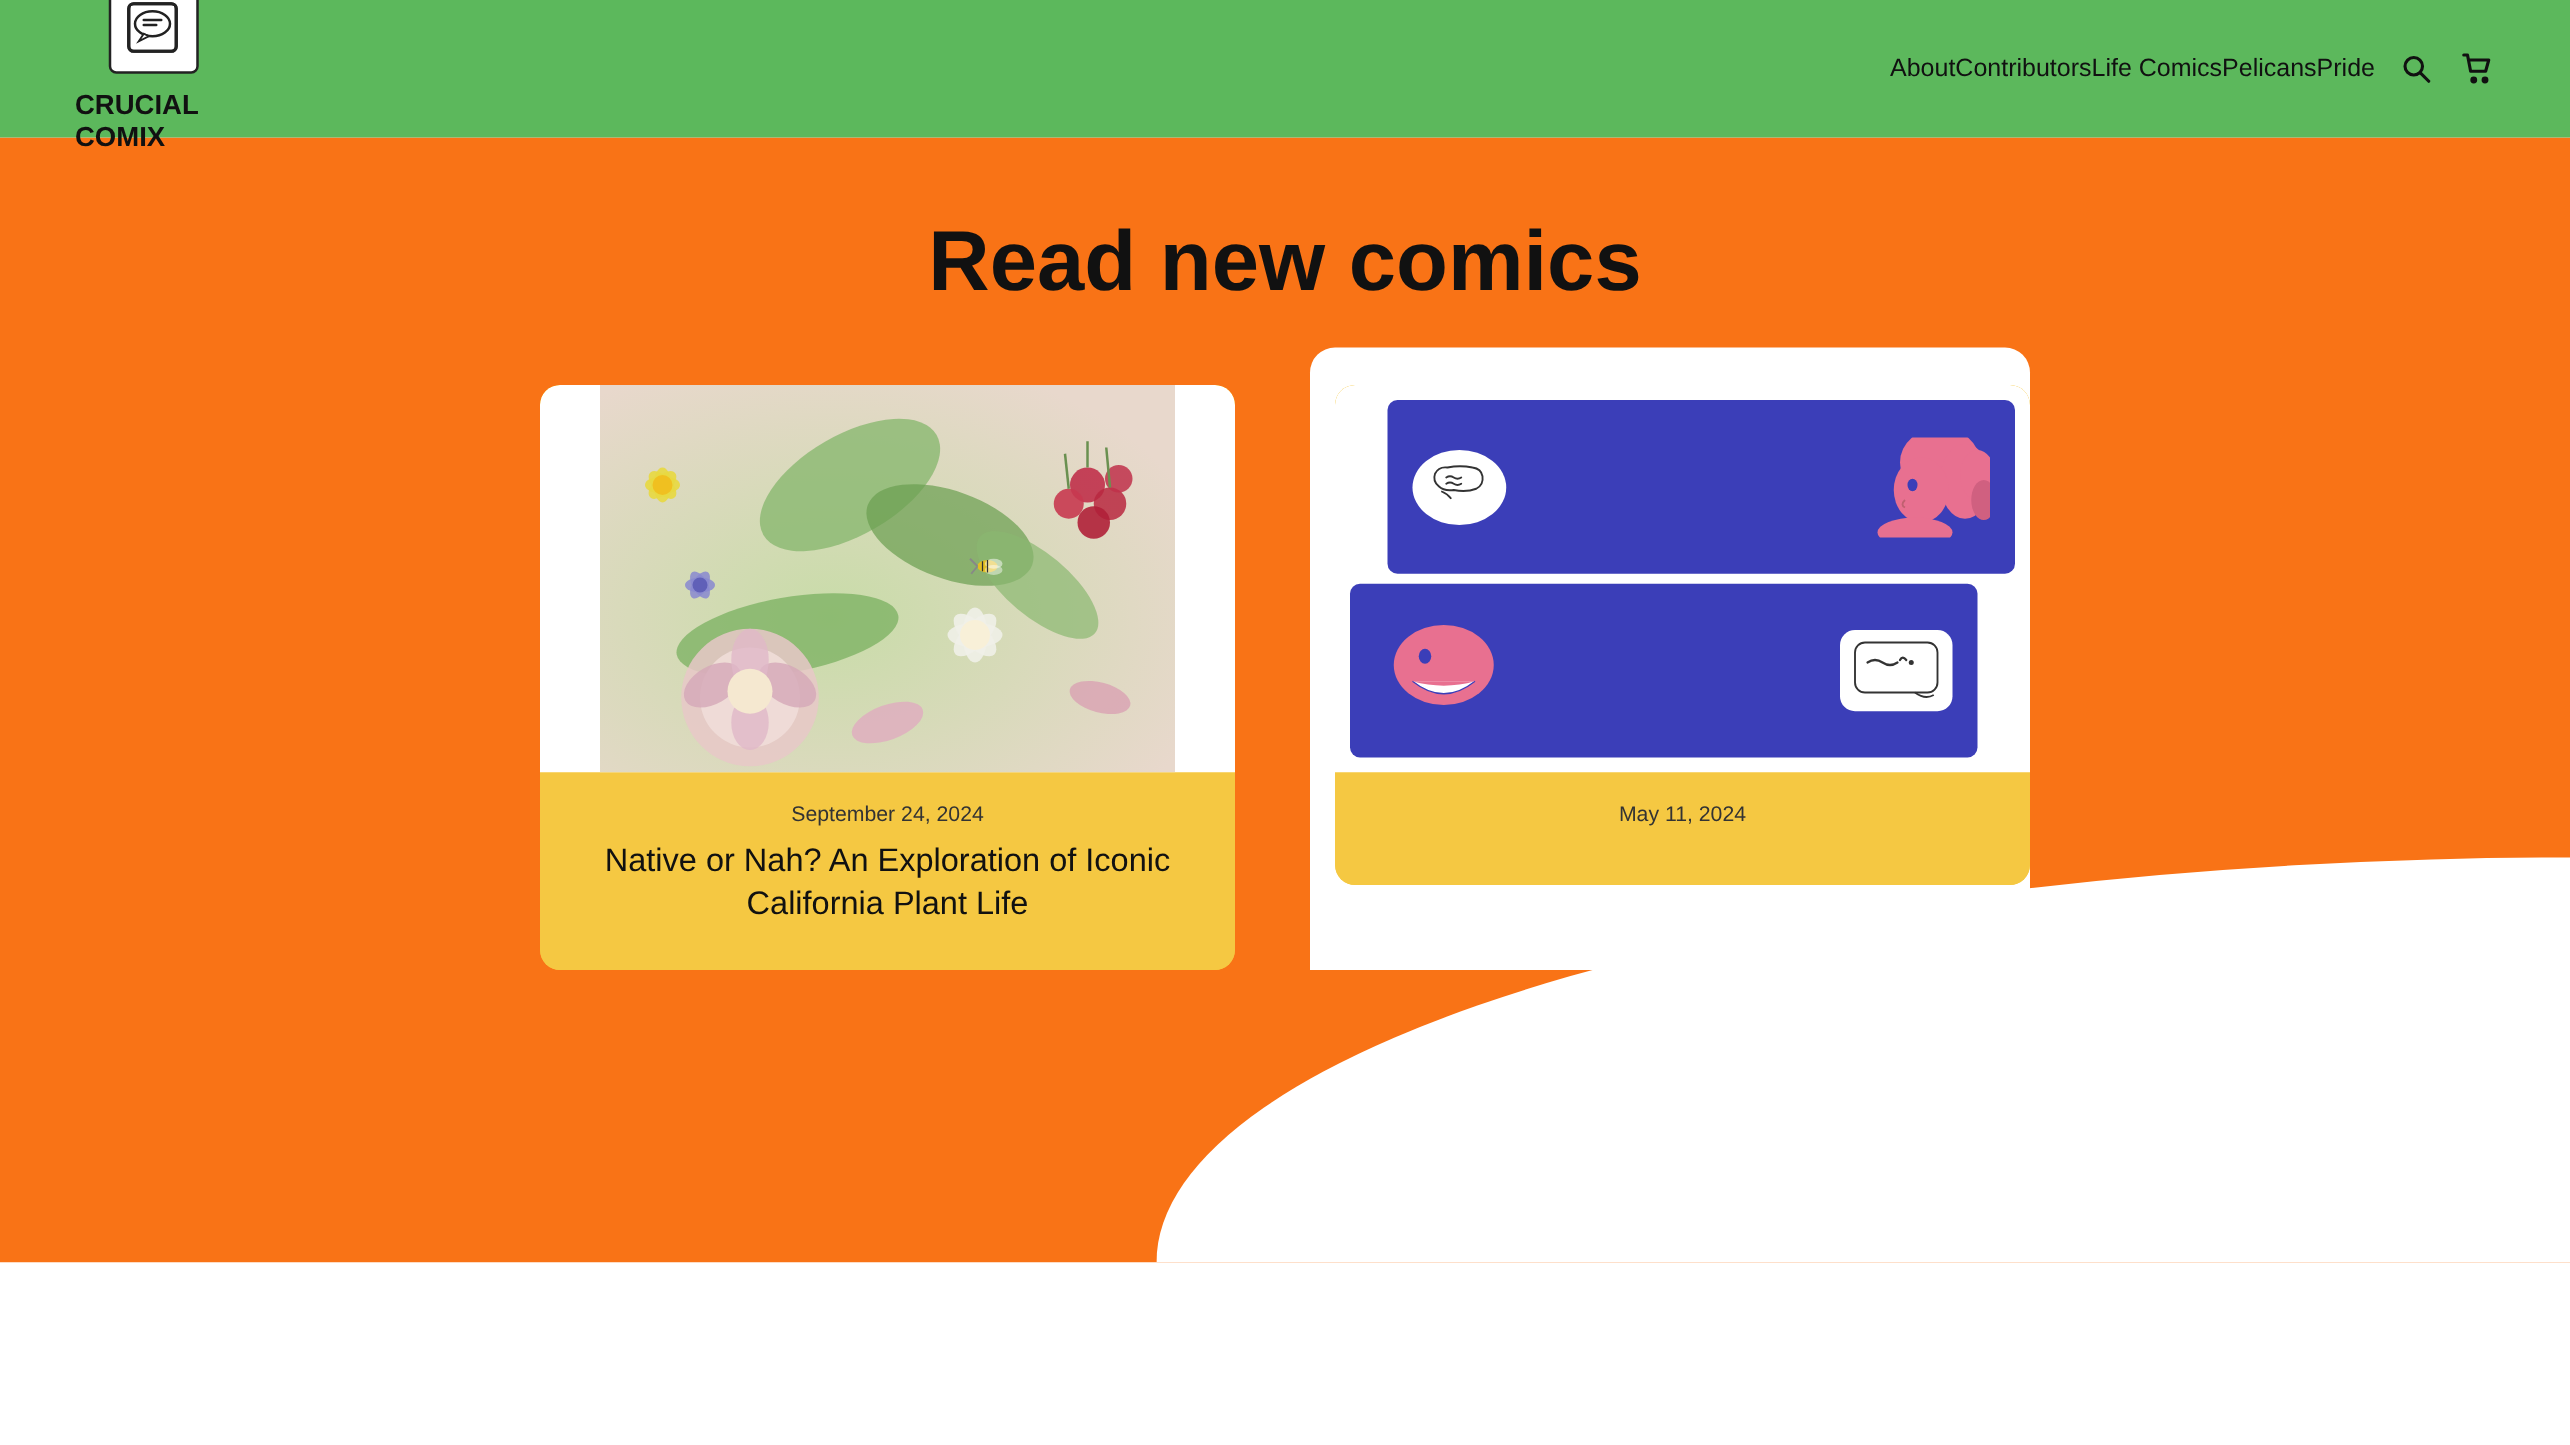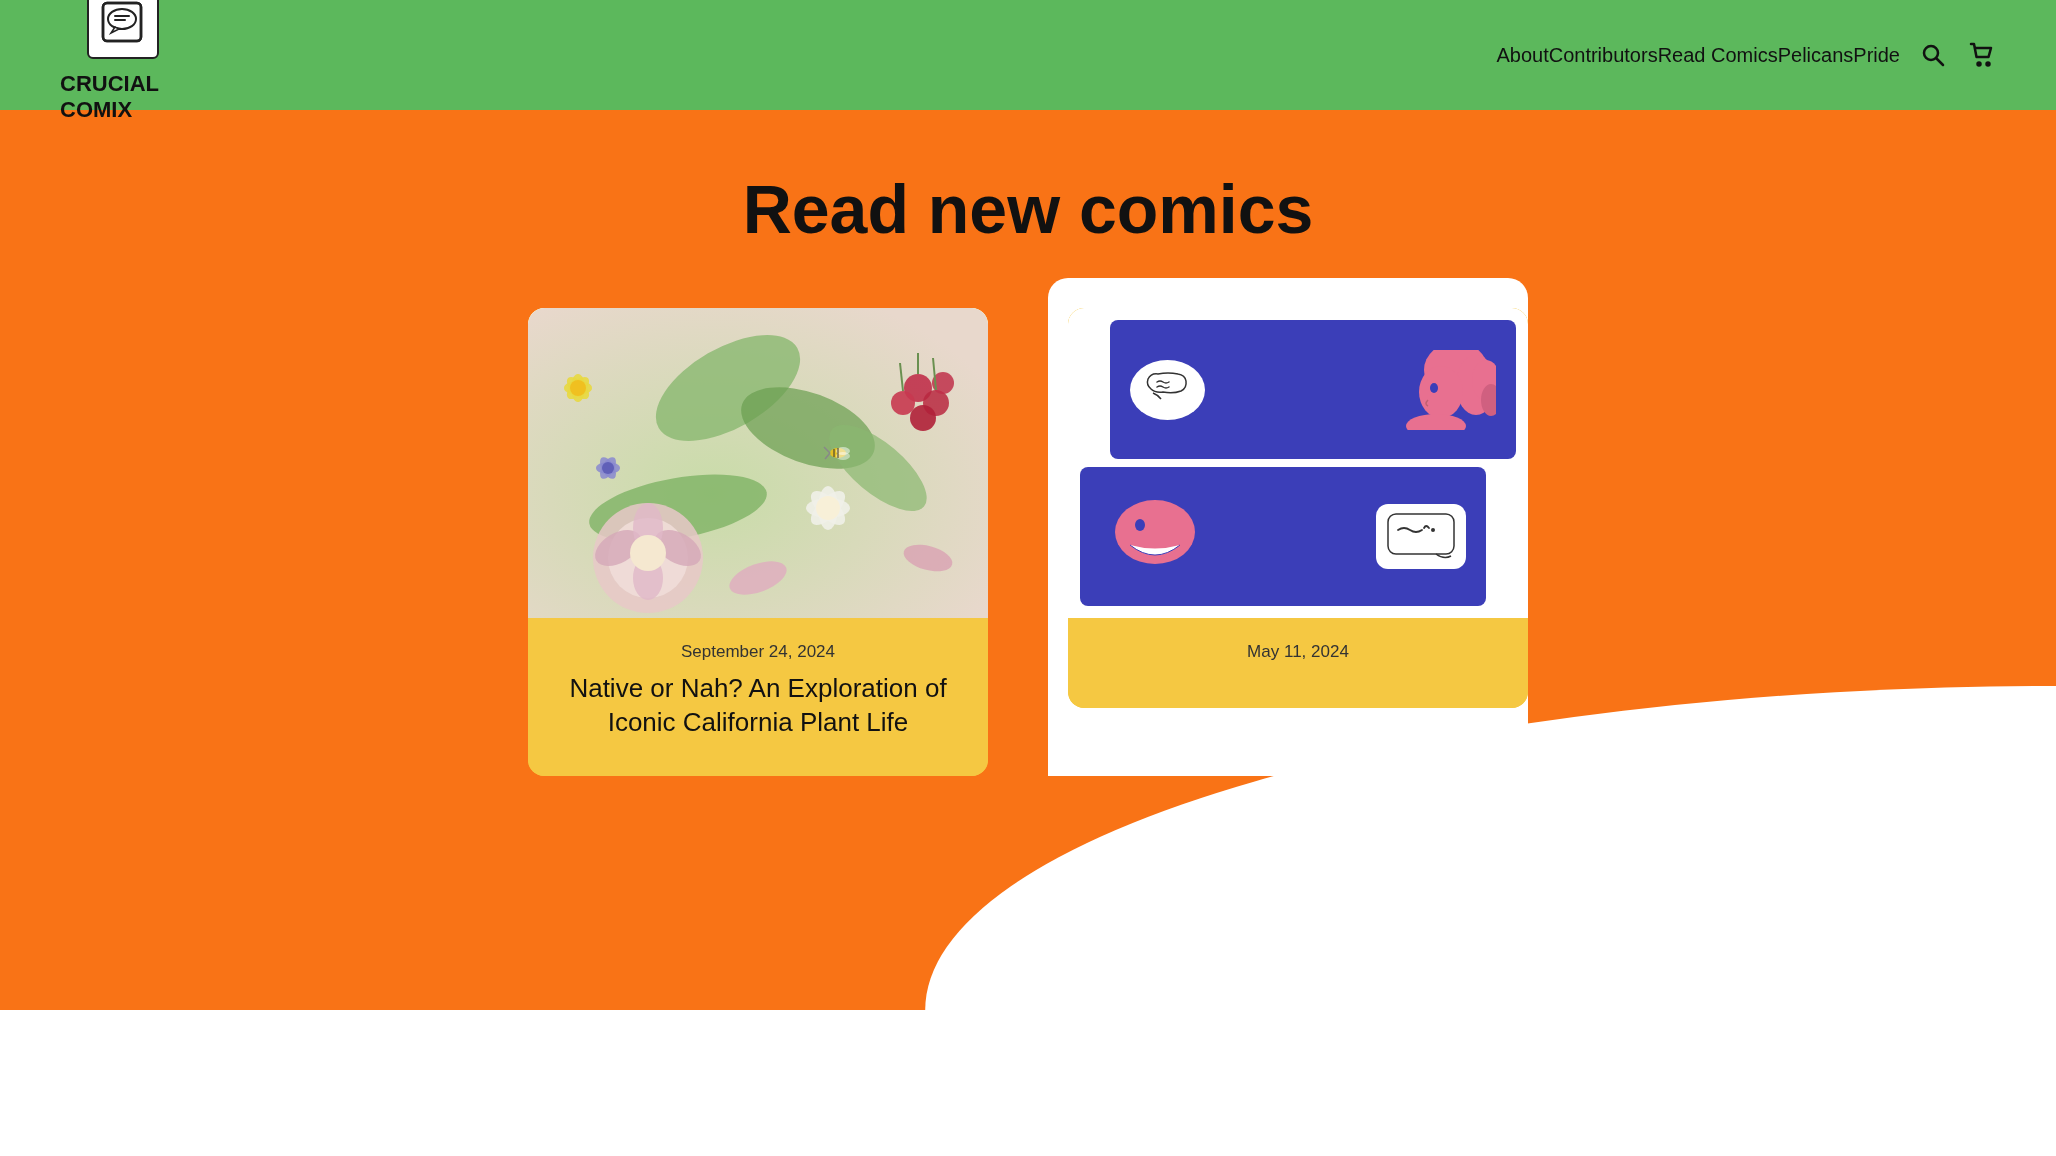--- a/index.html
+++ b/index.html
@@ -106,21 +106,21 @@
       display: flex;
       justify-content: center;
       gap: 80px;
       padding: 0 80px;
       position: relative;
       z-index: 2;
     }
 
     
     .comic-card {
-      width: 460px;
+      width: 556px;
       border-radius: 16px;
       overflow: hidden;
       background: #f5c842;
       cursor: pointer;
       flex-shrink: 0;
     }
     .comic-card-image-area {
       background: #fff;
       border-radius: 16px 16px 0 0;
       overflow: hidden;
@@ -195,21 +195,21 @@
     </div>
     <div class="logo-text">
       <span>CRUCIAL</span><br>
       <span>COMIX</span>
     </div>
   </a>
 
   <nav>
     <a href="#">About</a>
     <a href="#">Contributors</a>
-    <a href="#">Read Comics</a>
+    <a href="#">Life Comics</a>
     <a href="#">Pelicans</a>
     <a href="#">Pride</a>
     <div class="nav-icons">
       <button class="nav-icon-btn" title="Search">
         <svg width="26" height="26" viewBox="0 0 26 26" fill="none" stroke="#111" stroke-width="2.5" stroke-linecap="round">
           <circle cx="11" cy="11" r="7"></circle>
           <line x1="16.5" y1="16.5" x2="23" y2="23"></line>
         </svg>
       </button>
       <button class="nav-icon-btn" title="Cart">

